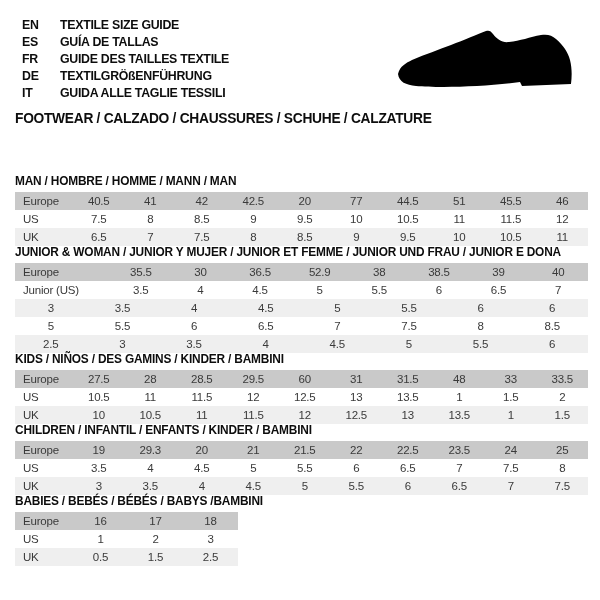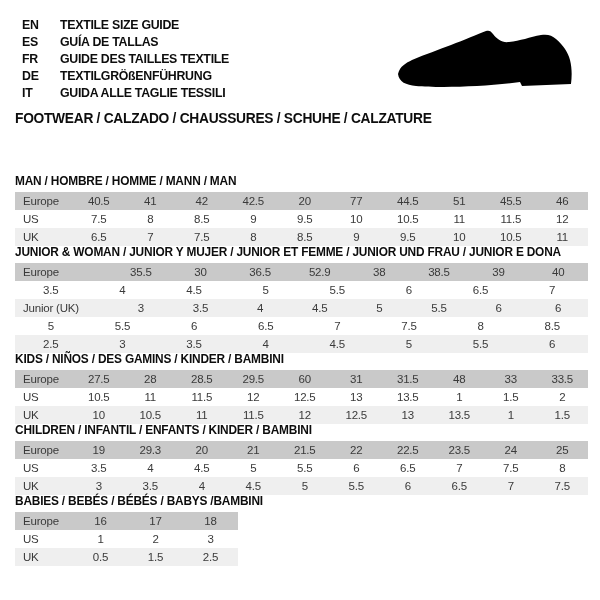--- a/index.html
+++ b/index.html
@@ -174,31 +174,31 @@
           <span class="tval">35.5</span>
           <span class="tval">30</span>
           <span class="tval">36.5</span>
           <span class="tval">52.9</span>
           <span class="tval">38</span>
           <span class="tval">38.5</span>
           <span class="tval">39</span>
           <span class="tval">40</span>
         </div>
         <div class="trow">
-          <span class="tval">3.5</span>
-          <span class="tval">4</span>
-          <span class="tval">4.5</span>
-          <span class="tval">5</span>
-          <span class="tval">5.5</span>
-          <span class="tval">6</span>
-          <span class="tval">6.5</span>
-          <span class="tval">7</span>
-        </div>
-        <div class="trow alt">
-          <span class="tlabel">Junior (UK)</span>
+          <span class="tlabel">Junior (US)</span>
+          <span class="tval">3.5</span>
+          <span class="tval">4</span>
+          <span class="tval">4.5</span>
+          <span class="tval">5</span>
+          <span class="tval">5.5</span>
+          <span class="tval">6</span>
+          <span class="tval">6.5</span>
+          <span class="tval">7</span>
+        </div>
+        <div class="trow alt">
           <span class="tval">3</span>
           <span class="tval">3.5</span>
           <span class="tval">4</span>
           <span class="tval">4.5</span>
           <span class="tval">5</span>
           <span class="tval">5.5</span>
           <span class="tval">6</span>
           <span class="tval">6</span>
         </div>
         <div class="trow">

